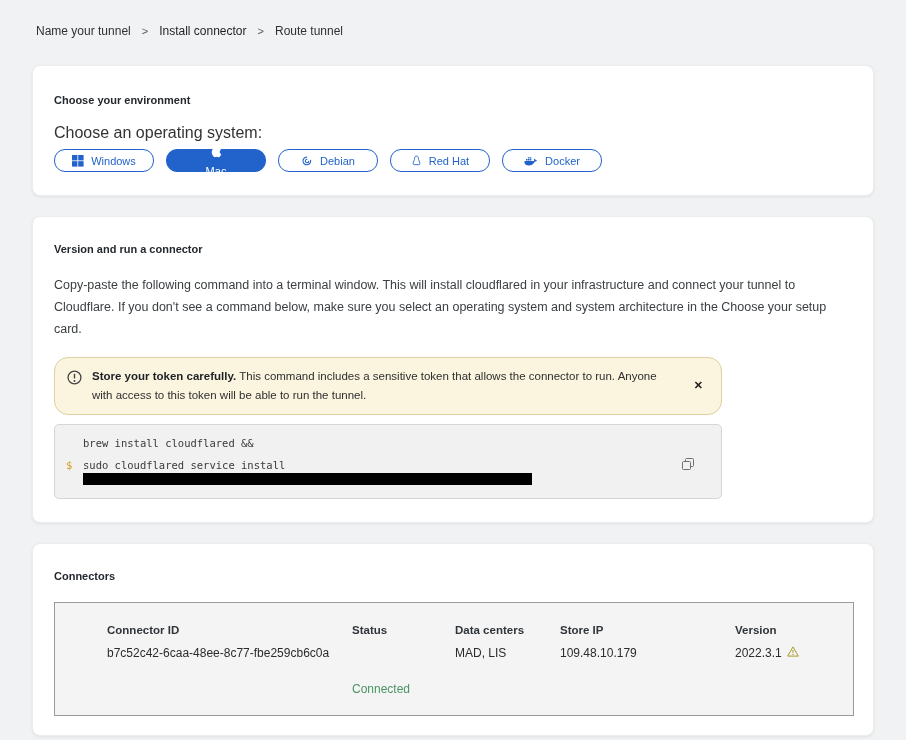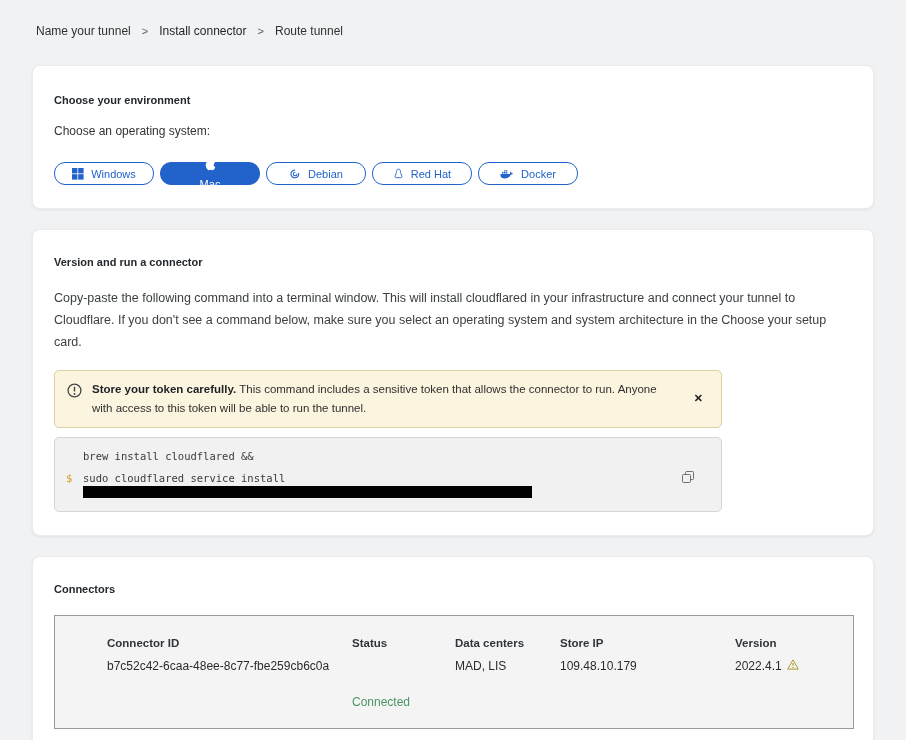--- a/index.html
+++ b/index.html
@@ -18,34 +18,34 @@
   }
   
   .breadcrumb{padding:24px 0 0 36px;font-size:12px;color:#313131;display:flex;align-items:center;gap:11px;}
   .crumb{cursor:pointer;}
   .crumb.active{font-weight:normal;color:#1d2125;}
   .sep{color:#5a5a5a;font-size:11px;}
   
   .card{margin:0 32px;background:#fff;border:1px solid #ececec;border-radius:8px;box-shadow:0 1px 3px rgba(0,0,0,.07);}
   .card-title{font-size:11px;font-weight:bold;color:var(--text-dark);}
   .card-env{margin-top:27px;padding:28px 21px 23px;}
-  .os-label{margin-top:18px;font-size:12px;color:#333;}
-  .os-row{margin-top:24px;display:flex;gap:6px;}
+  .os-label{margin-top:18px;font-size:16px;color:#333;}
+  .os-row{margin-top:7px;display:flex;gap:12px;}
   .os-btn{
     width:100px;height:23px;display:flex;align-items:center;justify-content:center;gap:7px;
     border:1px solid var(--blue);border-radius:11px;background:#fff;color:var(--blue);
     font-size:11px;cursor:pointer;font-family:inherit;
   }
   .os-btn.selected{background:var(--blue);color:#fff;flex-direction:column;}
   .os-btn svg{display:block;}
   
   .card-install{margin-top:20px;padding:26px 21px 23px;}
   .desc{margin-top:20px;font-size:12.5px;color:var(--text-mid);line-height:1.75;max-width:795px;}
   .warning{
-    margin-top:16px;width:668px;border:1px solid #ddd0a2;background:#fbf4df;border-radius:5px;
+    margin-top:16px;width:668px;border:1px solid #ddd0a2;background:#fbf4df;border-radius:14px;
     padding:9px 12px 9px 12px;display:flex;gap:10px;align-items:flex-start;
     font-size:11.5px;color:#2f2f2f;
   }
   .warning-icon{margin-top:3px;flex:0 0 auto;}
   .warning-text{flex:1;line-height:1.65;padding-right:20px;}
   .warning-text b{color:#1d2125;}
   .warning-close{align-self:center;background:none;border:none;font-size:11px;font-weight:bold;color:#222;cursor:pointer;padding:2px 6px;}
   
   .codeblock{
     margin-top:9px;width:668px;background:#f1f1f1;border:1px solid #d5d5d5;border-radius:5px;
@@ -195,21 +195,21 @@
       <span class="th">Data centers</span>
       <span class="td">MAD, LIS</span>
     </div>
     <div class="col col-ip">
       <span class="th">Store IP</span>
       <span class="td">109.48.10.179</span>
     </div>
     <div class="col col-ver">
       <span class="th">Version</span>
       <span class="td ver-cell">
-        <span>2022.4.1</span>
+        <span>2022.3.1</span>
         <span>
           <svg width="12" height="11" viewBox="0 0 12 11">
               <path d="M6 .9 11.3 10.1H.7z" fill="none" stroke="#a89b2d" stroke-width="1"></path>
               <line x1="6" y1="3.9" x2="6" y2="6.8" stroke="#a89b2d" stroke-width="1.1"></line>
               <circle cx="6" cy="8.4" r=".7" fill="#a89b2d"></circle>
             </svg>
         </span>
       </span>
     </div>
   </div>

